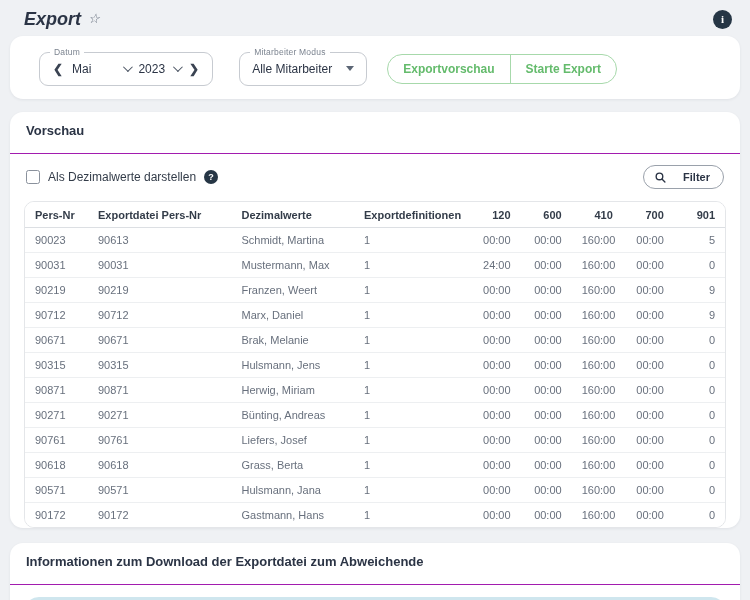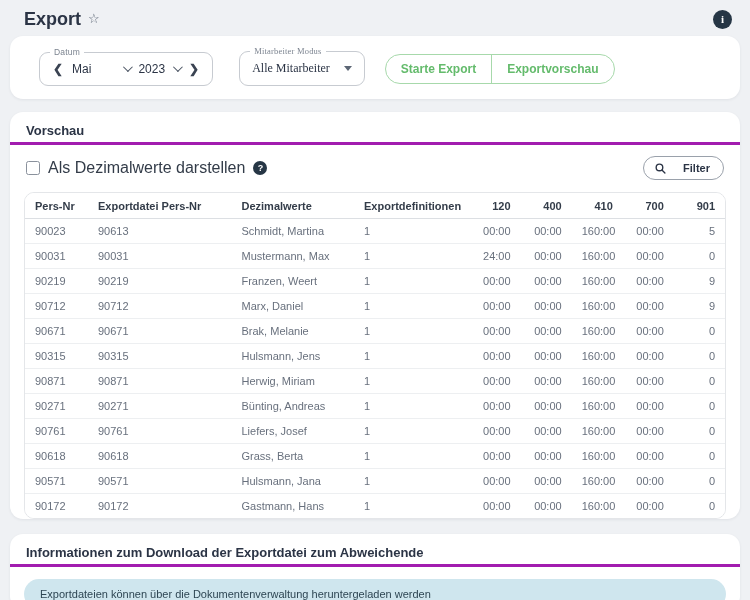--- a/index.html
+++ b/index.html
@@ -7,21 +7,21 @@
   body {
     background: #eff1f4;
     font-family: "Liberation Sans", sans-serif;
     color: #2b3445;
   }
   
   .page-header {
     display: flex; justify-content: space-between; align-items: center;
     padding: 9px 18px 7px 24px; height: 36px;
   }
-  .page-title { font-size: 18px; font-weight: 700; color: #2b3445; display: flex; align-items: center; gap: 7px; }
+  .page-title { font-size: 18px; font-weight: 700; color: #2b3445; display: flex; align-items: center; gap: 7px; font-style: italic; }
   .star { font-size: 13px; color: #5c6675; font-weight: 400; position: relative; top: -1px; }
   .info-circle {
     width: 19px; height: 19px; border-radius: 50%; background: #263645; color: #fff;
     font-size: 11px; font-weight: 700; display: flex; align-items: center; justify-content: center;
     font-family: "Liberation Serif", serif; cursor: pointer;
   }
   
   .card {
     background: #fff; border-radius: 13px; margin: 0 10px 13px;
     box-shadow: 0 1px 3px rgba(30,40,60,0.07);
@@ -37,45 +37,45 @@
     font-size: 8.5px; color: #7c8490; letter-spacing: .2px;
   }
   .date-fieldset { gap: 8px; margin-left: 9px; }
   .date-value { font-size: 12px; color: #2b3445; font-weight: 500; }
   .nav-chev { font-size: 12px; color: #3a4352; cursor: pointer; line-height: 1; padding: 0 1px; font-weight: 600; }
   .chev-down {
     width: 7px; height: 7px; border-right: 1.6px solid #4a5362; border-bottom: 1.6px solid #4a5362;
     transform: rotate(45deg) translateY(-2px); display: inline-block; cursor: pointer;
   }
   .month-gap { width: 16px; }
-  .mode-fieldset { margin-left: 26px; min-width: 108px; justify-content: space-between; gap: 14px; font-family: Liberation Serif, serif; }
+  .mode-fieldset { margin-left: 26px; min-width: 108px; justify-content: space-between; gap: 14px; }
   .mode-value { font-size: 12px; color: #2b3445; font-weight: 500; }
   .caret-down {
     width: 0; height: 0; border-left: 4px solid transparent; border-right: 4px solid transparent;
     border-top: 5px solid #5c6675; display: inline-block; cursor: pointer;
   }
   .btn-group {
     display: flex; margin-left: 20px; border: 1px solid #a7d9ab; border-radius: 17px; overflow: hidden;
   }
   .btn-group button {
     background: transparent; border: none; color: #64bb6c; font-weight: 600;
     font-size: 12px; padding: 7px 15px; cursor: pointer; font-family: "Liberation Sans", sans-serif;
   }
   .btn-group button:first-child { border-right: 1px solid #a7d9ab; }
   
   .section-title {
-    padding: 11px 16px 4px; font-size: 13px; font-weight: 700; color: #2b3445;
-    border-bottom: 3px solid #a21caf;
+    padding: 11px 16px 15px; font-size: 13px; font-weight: 700; color: #2b3445;
+    border-bottom: 1px solid #a21caf;
   }
   .controls-row { display: flex; justify-content: space-between; align-items: center; padding: 11px 16px 8px; }
   .checkbox-wrap { display: flex; align-items: center; gap: 8px; }
   .checkbox {
     width: 14px; height: 14px; border: 1.6px solid #8a919c; border-radius: 2.5px; background: #fff; cursor: pointer;
   }
-  .checkbox-label { font-size: 16px; color: #333c49; }
+  .checkbox-label { font-size: 12px; color: #333c49; }
   .help-circle {
     width: 14px; height: 14px; border-radius: 50%; background: #263645; color: #fff;
     font-size: 9px; font-weight: 700; display: flex; align-items: center; justify-content: center; cursor: pointer;
   }
   .filter-btn {
     display: flex; align-items: center; gap: 17px; border: 1px solid #9aa1ab; border-radius: 15px;
     background: #fff; padding: 5px 13px 5px 11px; font-size: 11px; font-weight: 700;
     color: #2b3445; cursor: pointer; font-family: "Liberation Sans", sans-serif;
   }
   
@@ -120,22 +120,22 @@
     <span class="date-value">2023</span>
     <span class="chev-down"></span>
     <span class="nav-chev">❯</span>
   </div>
   <div class="fieldset mode-fieldset">
     <span class="fieldset-label">Mitarbeiter Modus</span>
     <span class="mode-value">Alle Mitarbeiter</span>
     <span class="caret-down"></span>
   </div>
   <div class="btn-group">
+    <button>Exportvorschau</button>
     <button>Starte Export</button>
-    <button>Exportvorschau</button>
   </div>
 </div>
 
 <div class="card">
   <div class="section-title">Vorschau</div>
   <div class="controls-row">
     <div class="checkbox-wrap">
       <span class="checkbox"></span>
       <span class="checkbox-label">Als Dezimalwerte darstellen</span>
       <span class="help-circle">?</span>
@@ -150,21 +150,21 @@
   </div>
   <div class="table-wrap">
     <table>
       <thead>
           <tr>
             <th>Pers-Nr</th>
             <th>Exportdatei Pers-Nr</th>
             <th>Dezimalwerte</th>
             <th>Exportdefinitionen</th>
             <th>120</th>
-            <th>400</th>
+            <th>600</th>
             <th>410</th>
             <th>700</th>
             <th>901</th>
           </tr>
         </thead>
       <tbody>
           <tr>
             <td>90023</td>
             <td>90613</td>
             <td>Schmidt, Martina</td>

